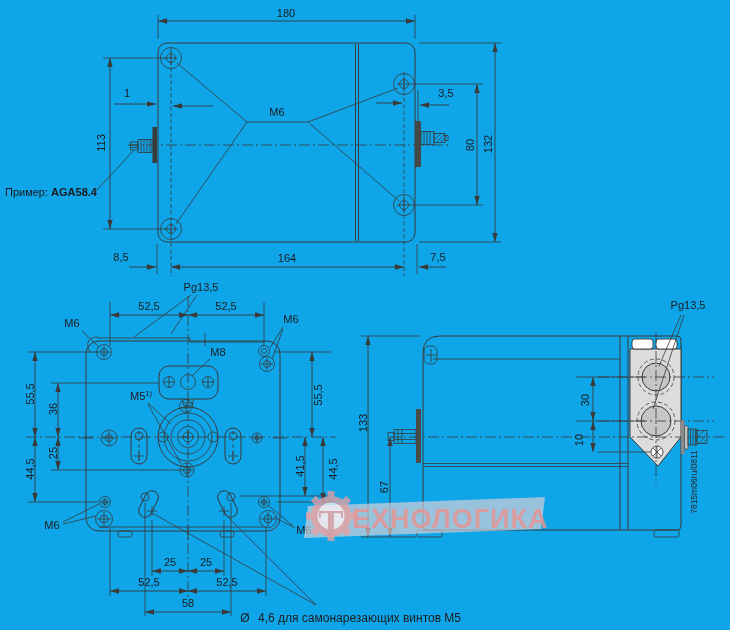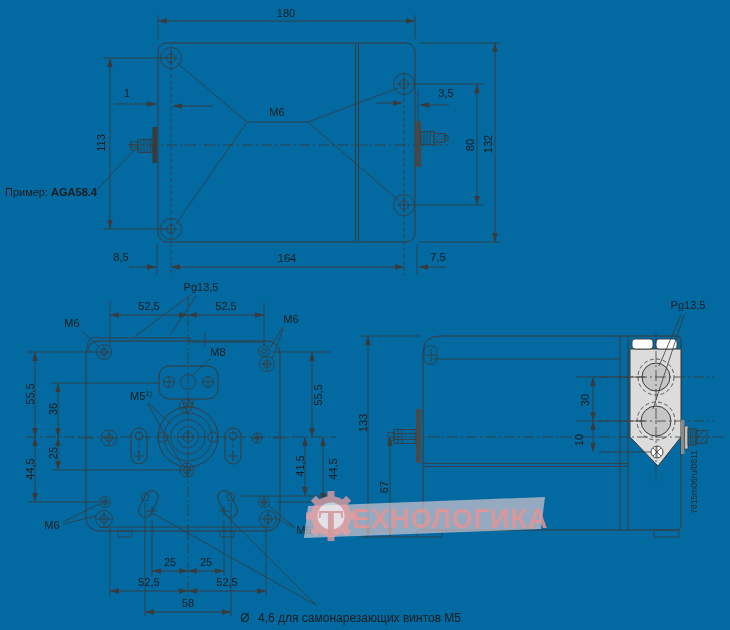--- a/index.html
+++ b/index.html
@@ -1,16 +1,16 @@
 <!DOCTYPE html>
 <html><head>
 <meta charset="utf-8">
 <style>
   html,body{margin:0;padding:0;background:#fff;}
-  #stage{position:relative;width:730px;height:630px;background:#0369a1;overflow:hidden;
+  #stage{position:relative;width:730px;height:630px;background:#0ea5e9;overflow:hidden;
          font-family:"Liberation Sans", sans-serif;}
   svg{position:absolute;left:0;top:0;}
   .ln{stroke:#3a3a38;stroke-width:1;fill:none;}
   .thin{stroke:#3a3a38;stroke-width:0.8;fill:none;}
   .dim{stroke:#3a3a38;stroke-width:0.9;fill:none;}
   .dash{stroke:#3a3a38;stroke-width:0.8;fill:none;stroke-dasharray:4,2.5;}
   .cl{stroke:#3a3a38;stroke-width:0.8;fill:none;stroke-dasharray:11,3,2,3;}
   .hatch{stroke:#3a3a38;stroke-width:0.7;fill:none;}
   text{font-family:"Liberation Sans", sans-serif;font-size:11px;fill:#1c1c1c;}
   .tb{font-weight:bold;}

